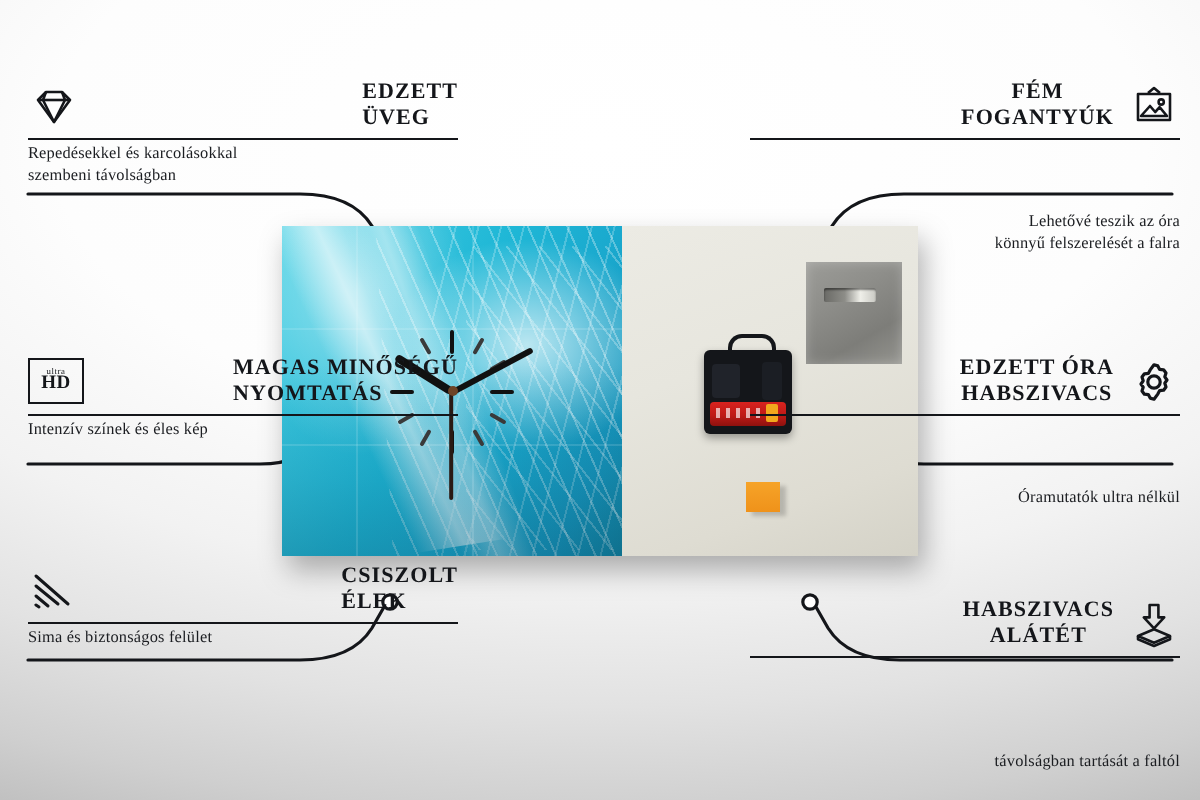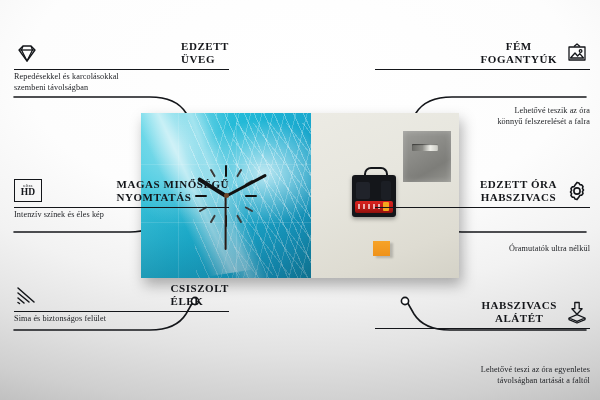--- a/index.html
+++ b/index.html
@@ -317,18 +317,18 @@
       <span class="ico">
         <svg viewBox="0 0 24 24" fill="none" stroke="currentColor" stroke-width="1.3" stroke-linejoin="round">
           <path d="M9.8 2.5h4.4v6.2h2.9L12 14.2 6.9 8.7h2.9z"></path>
           <path d="M12 14.6l8 3.4-8 3.4-8-3.4z"></path>
             <path d="M4 18v1.6l8 3.4 8-3.4V18"></path>
         </svg>
       </span>
     </div>
     <div class="co-rule"></div>
     <div class="co-desc">
-      <span>Lehetővé teszi az óra egyenletes</span><br>
+      <br>
       <span>távolságban tartását a faltól</span>
     </div>
   </div>
 
 </div>
 
 </body></html>

